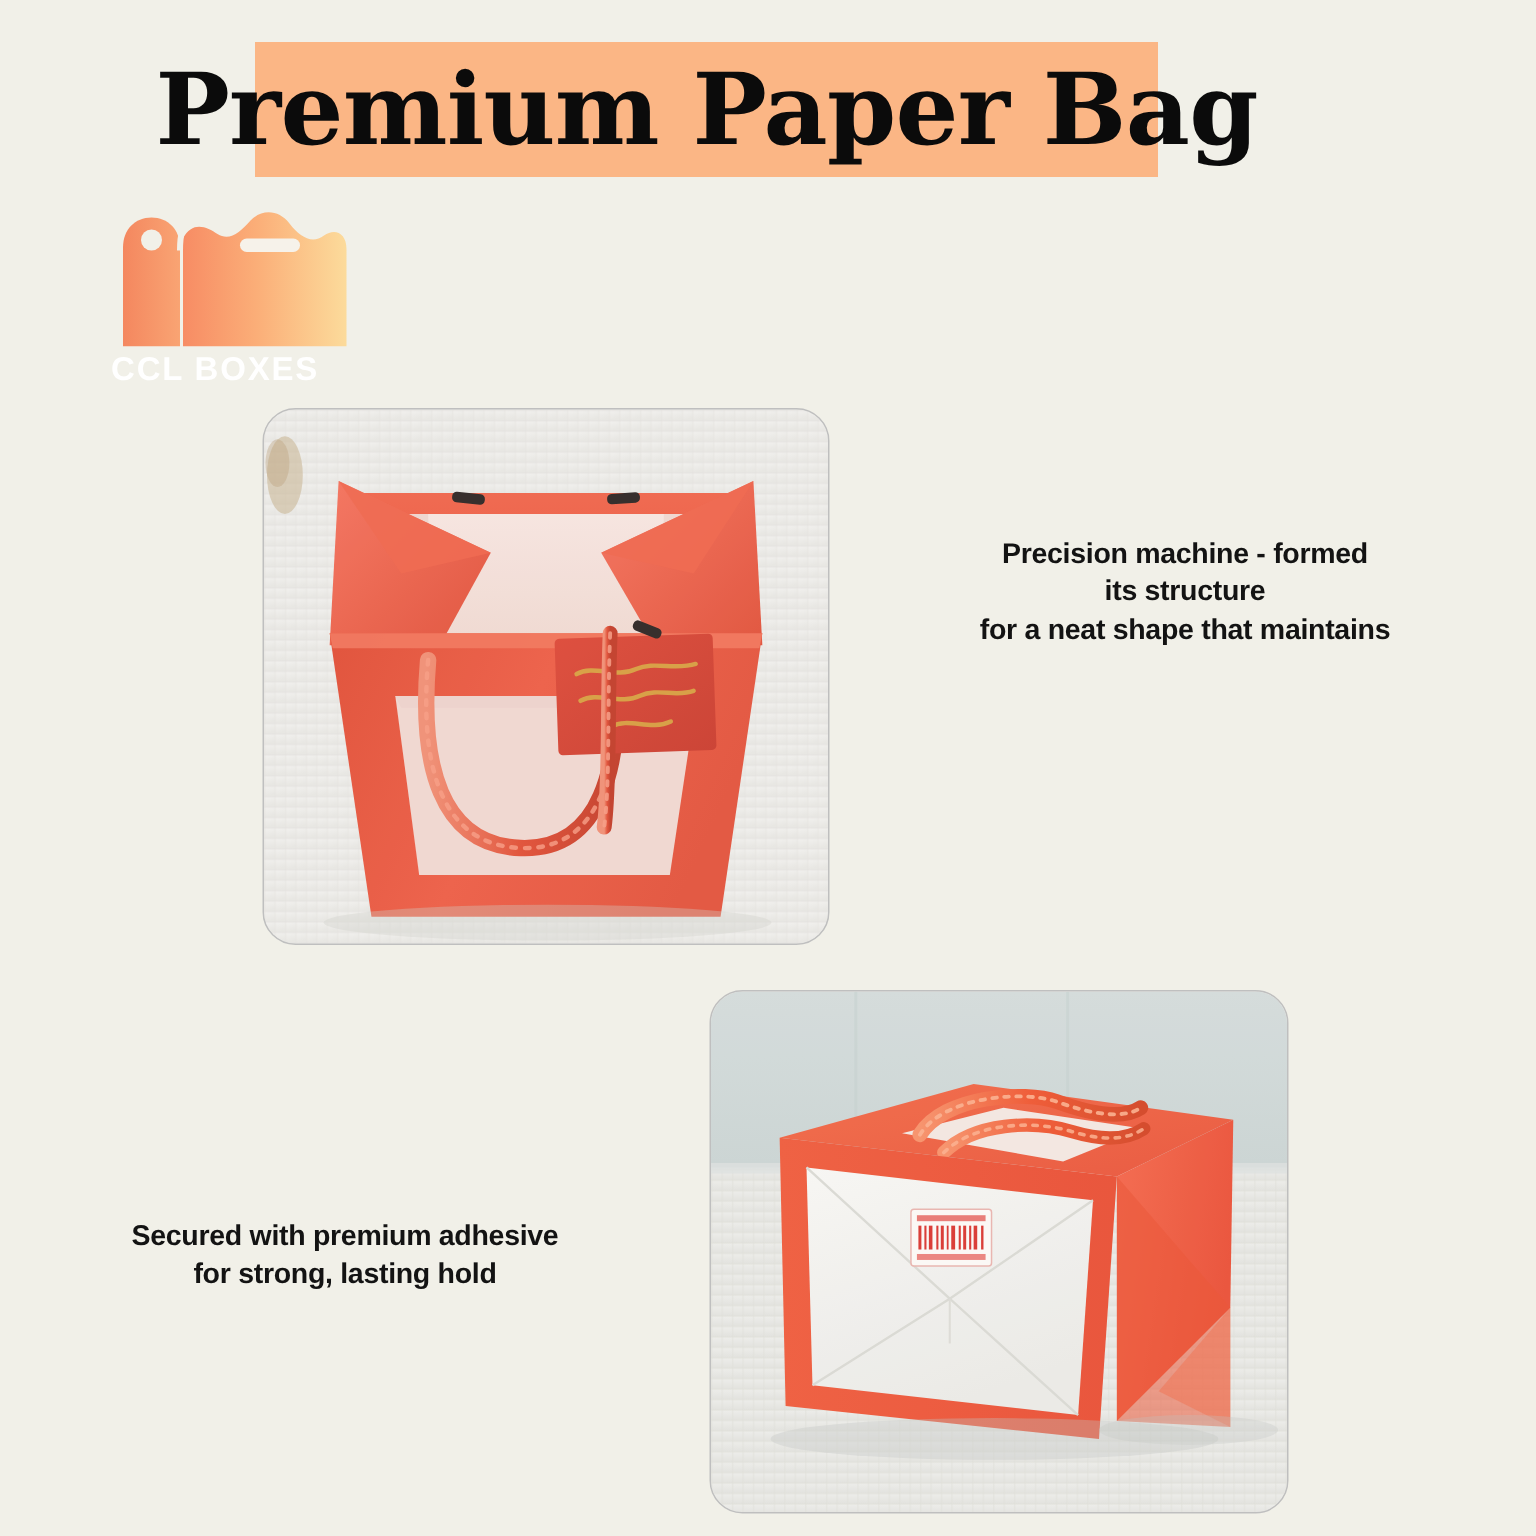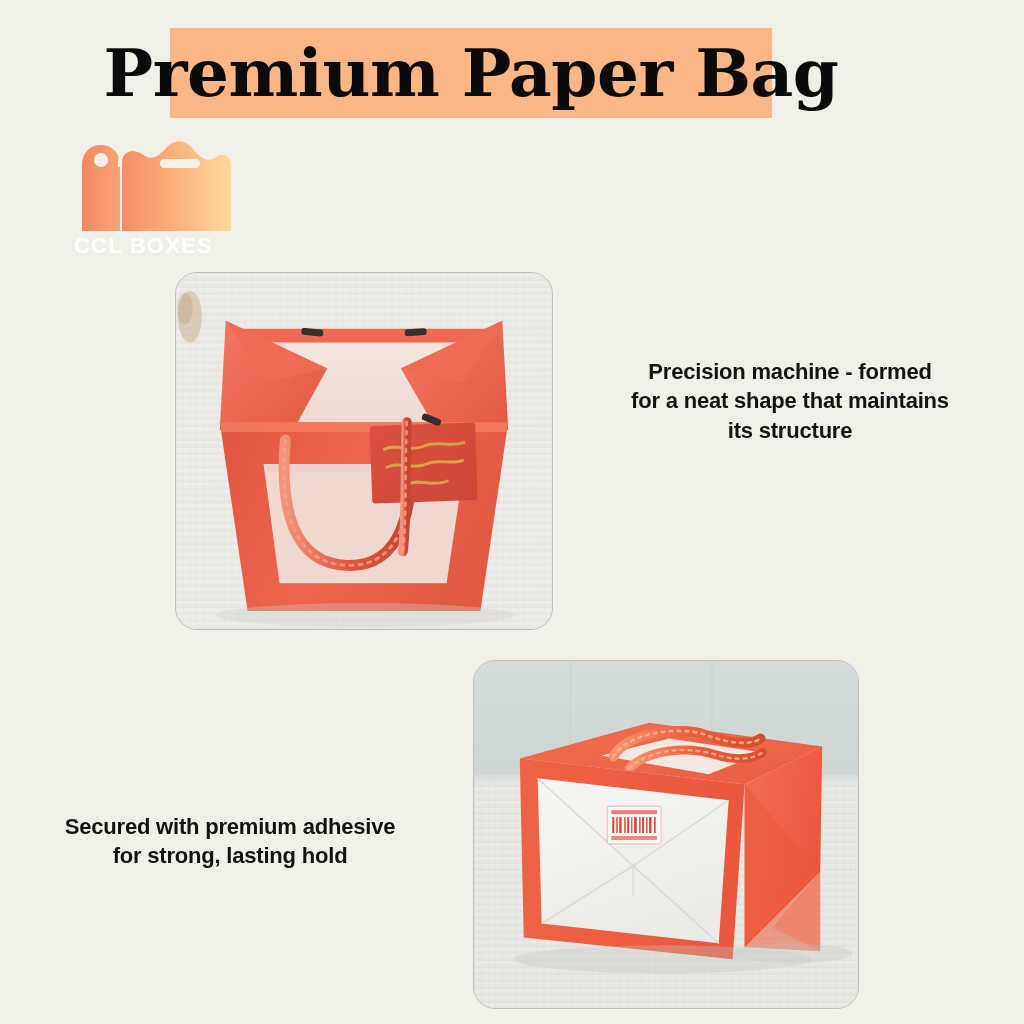--- a/index.html
+++ b/index.html
@@ -81,21 +81,21 @@
     left: 473px;
     top: 660px;
     width: 386px;
     height: 349px;
   }
   .photo-svg { display: block; width: 100%; height: 100%; }
 
   
   .caption {
     position: absolute;
-    font-size: 22px;
+    font-size: 19px;
     font-weight: bold;
     line-height: 1.34;
     color: #131313;
     text-align: center;
     letter-spacing: -0.2px;
   }
   #caption-precision {
     left: 572px;
     top: 357px;
     width: 436px;
@@ -337,20 +337,20 @@
       <ellipse cx="190" cy="300" rx="150" ry="14" fill="#BFC3C0" opacity="0.35"></ellipse>
       <ellipse cx="320" cy="294" rx="60" ry="10" fill="#BFC3C0" opacity="0.3"></ellipse>
 
       <rect x="0" y="0" width="386" height="349" fill="#FFFFFF" opacity="0.05"></rect>
     </g>
   </svg>
 </div>
 
 <div class="caption" id="caption-precision">
   <span class="caption-line">Precision machine - formed</span>
+  <span class="caption-line">its structure</span>
   <span class="caption-line">for a neat shape that maintains</span>
-  <span class="caption-line">its structure</span>
 </div>
 
 <div class="caption" id="caption-adhesive">
   <span class="caption-line">Secured with premium adhesive</span>
   <span class="caption-line">for strong, lasting hold</span>
 </div>
 
 </body></html>

